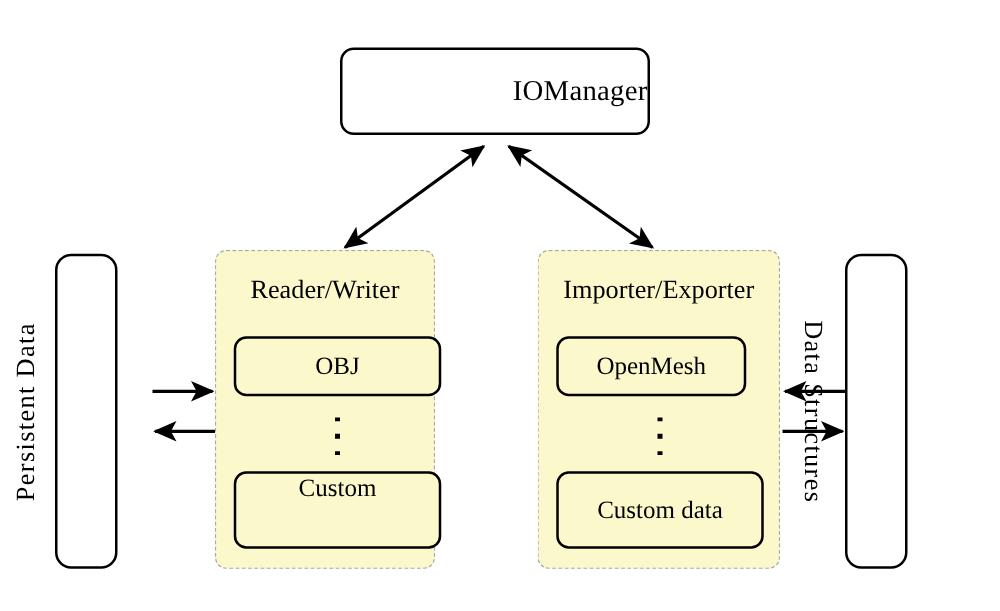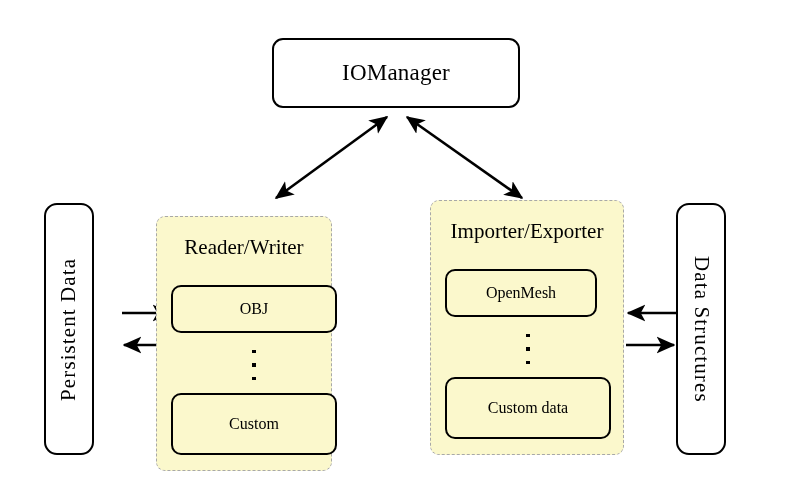--- a/index.html
+++ b/index.html
@@ -29,21 +29,21 @@
     height: 489px;
     pointer-events: none;
   }
 
   
   .node {
     position: absolute;
     box-sizing: border-box;
     display: flex;
     align-items: center;
-    justify-content: center;
+    justify-content: flex-end;
     text-align: center;
     line-height: 1.18;
   }
 
   .manager-box {
     border: 2.6px solid #000000;
     border-radius: 11px;
     background: #ffffff;
     font-size: 23px;
     letter-spacing: 0.2px;
@@ -82,21 +82,21 @@
   .leaf-box {
     position: absolute;
     box-sizing: border-box;
     border: 2.8px solid #000000;
     border-radius: 10px;
     background: #fbf8cc;
     display: flex;
     align-items: center;
     justify-content: center;
     text-align: center;
-    font-size: 16px;
+    font-size: 20px;
     line-height: 1.2;
   }
 
   .vdots {
     position: absolute;
     display: flex;
     flex-direction: column;
     align-items: center;
     justify-content: space-between;
   }
@@ -143,35 +143,35 @@
   </div>
 
   <div class="node side-box" style="left:44px; top:203px; width:50px; height:252px;">
     <span class="vlabel vlabel-up">Persistent Data</span>
   </div>
 
   <div class="node side-box" style="left:676px; top:203px; width:50px; height:252px;">
     <span class="vlabel vlabel-down">Data Structures</span>
   </div>
 
-  <div class="group-panel" style="left:156px; top:200px; width:176px; height:255px;margin-top:16px;">
+  <div class="group-panel" style="left:172px; top:200px; width:176px; height:255px;">
 
     <div class="group-title" style="top:18px;">Reader/Writer</div>
 
     <div class="leaf-box" style="left:14px; top:68px; width:166px; height:48px;">
       <span>OBJ</span>
     </div>
 
     <div class="vdots" style="left:87px; top:133px; width:20px; height:30px;">
       <i></i>
         <i></i>
         <i></i>
     </div>
 
-    <div class="leaf-box" style="left:14px; top:176px; width:166px; height:62px; ">
+    <div class="leaf-box" style="left:14px; top:176px; width:166px; height:62px; flex-direction:column;justify-content:space-between;">
       <span>Custom</span>
     </div>
   </div>
 
   <div class="group-panel" style="left:430px; top:200px; width:194px; height:255px;text-decoration:underline;">
 
     <div class="group-title" style="top:18px;">Importer/Exporter</div>
 
     <div class="leaf-box" style="left:14px; top:68px; width:152px; height:48px;">
       <span>OpenMesh</span>

